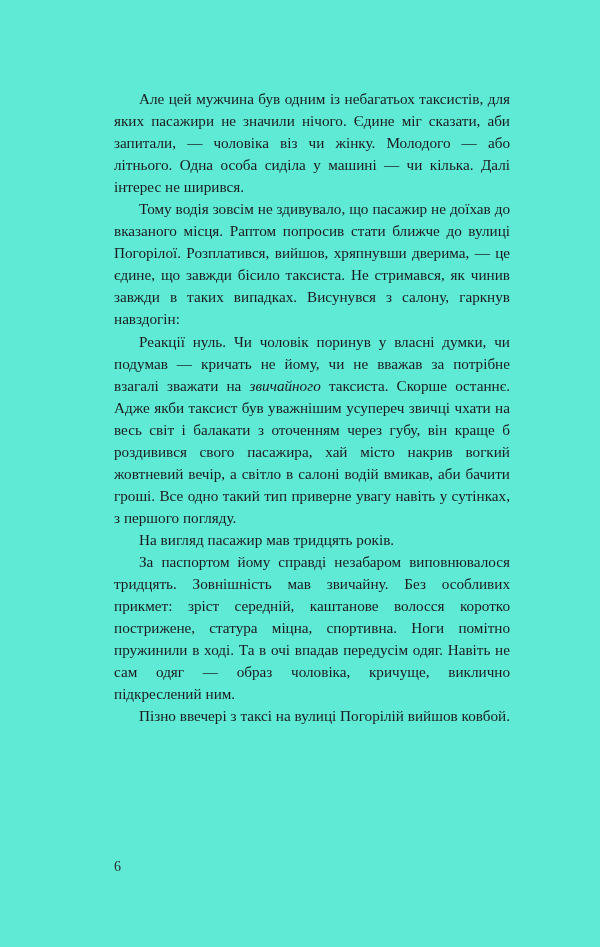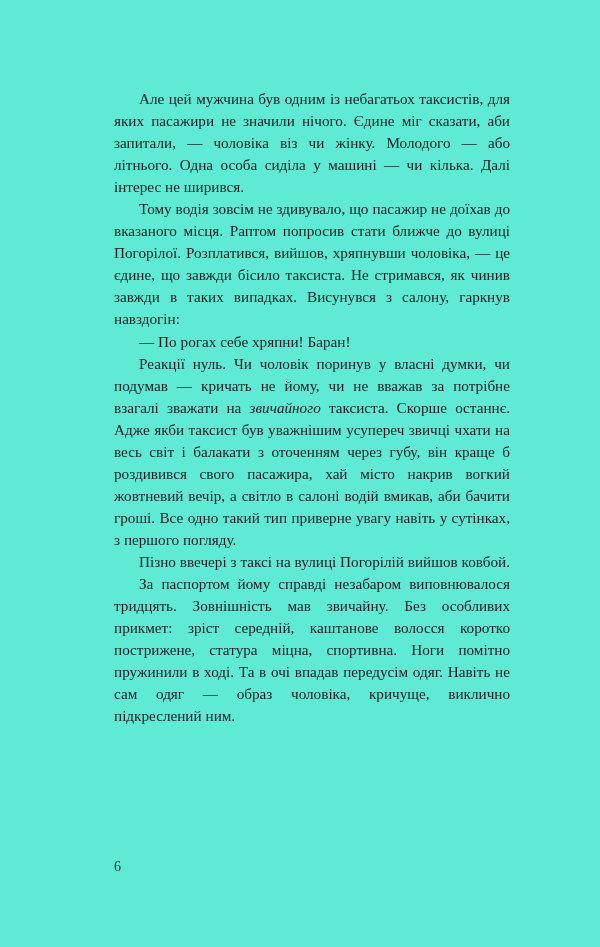--- a/index.html
+++ b/index.html
@@ -52,29 +52,29 @@
 </style>
 </head>
 <body>
 
 <div class="page">
 
   <div class="text-block">
 
     <p class="para">Але цей мужчина був одним із небагатьох таксистів, для яких пасажири не значили нічого. Єдине міг сказати, аби запитали, — чоловіка віз чи жінку. Молодого — або літнього. Одна особа сиділа у машині — чи кілька. Далі інтерес не ширився.</p>
 
-    <p class="para">Тому водія зовсім не здивувало, що пасажир не доїхав до вказаного місця. Раптом попросив стати ближче до вулиці Погорілої. Розплатився, вийшов, хряпнувши чоловіка, — це єдине, що завжди бісило таксиста. Не стримався, як чинив завжди в таких випадках. Висунувся з салону, гаркнув навздогін:</p>
+    <p class="para">Тому водія зовсім не здивувало, що пасажир не доїхав до вказаного місця. Раптом попросив стати ближче до вулиці Погорілої. Розплатився, вийшов, хряпнувши дверима, — це єдине, що завжди бісило таксиста. Не стримався, як чинив завжди в таких випадках. Висунувся з салону, гаркнув навздогін:</p>
 
-    <p class="para">— По рогах себе хряпни! Баран!</p>
 
     <p class="para"><span>Реакції нуль. Чи чоловік поринув у власні думки, чи подумав — кричать не йому, чи не вважав за потрібне взагалі зважати на </span><em>звичайного</em><span> таксиста. Скорше останнє. Адже якби таксист був уважнішим усупереч звичці чхати на весь світ і балакати з оточенням через губу, він краще б роздивився свого пасажира, хай місто накрив вогкий жовтневий вечір, а світло в салоні водій вмикав, аби бачити гроші. Все одно такий тип приверне увагу навіть у сутінках, з першого погляду.</span></p>
 
+    <p class="para">На вигляд пасажир мав тридцять років.</p>
+
+    <p class="para">За паспортом йому справді незабаром виповнювалося тридцять. Зовнішність мав звичайну. Без особливих прикмет: зріст середній, каштанове волосся коротко пострижене, статура міцна, спортивна. Ноги помітно пружинили в ході. Та в очі впадав передусім одяг. Навіть не сам одяг — образ чоловіка, кричуще, виклично підкреслений ним.</p>
 
     <p class="para">Пізно ввечері з таксі на вулиці Погорілій вийшов ковбой.</p>
-
-    <p class="para">За паспортом йому справді незабаром виповнювалося тридцять. Зовнішність мав звичайну. Без особливих прикмет: зріст середній, каштанове волосся коротко пострижене, статура міцна, спортивна. Ноги помітно пружинили в ході. Та в очі впадав передусім одяг. Навіть не сам одяг — образ чоловіка, кричуще, виклично підкреслений ним.</p>
 
 
   </div>
 
   <div class="page-number">6</div>
 
 </div>
 
 </body></html>

